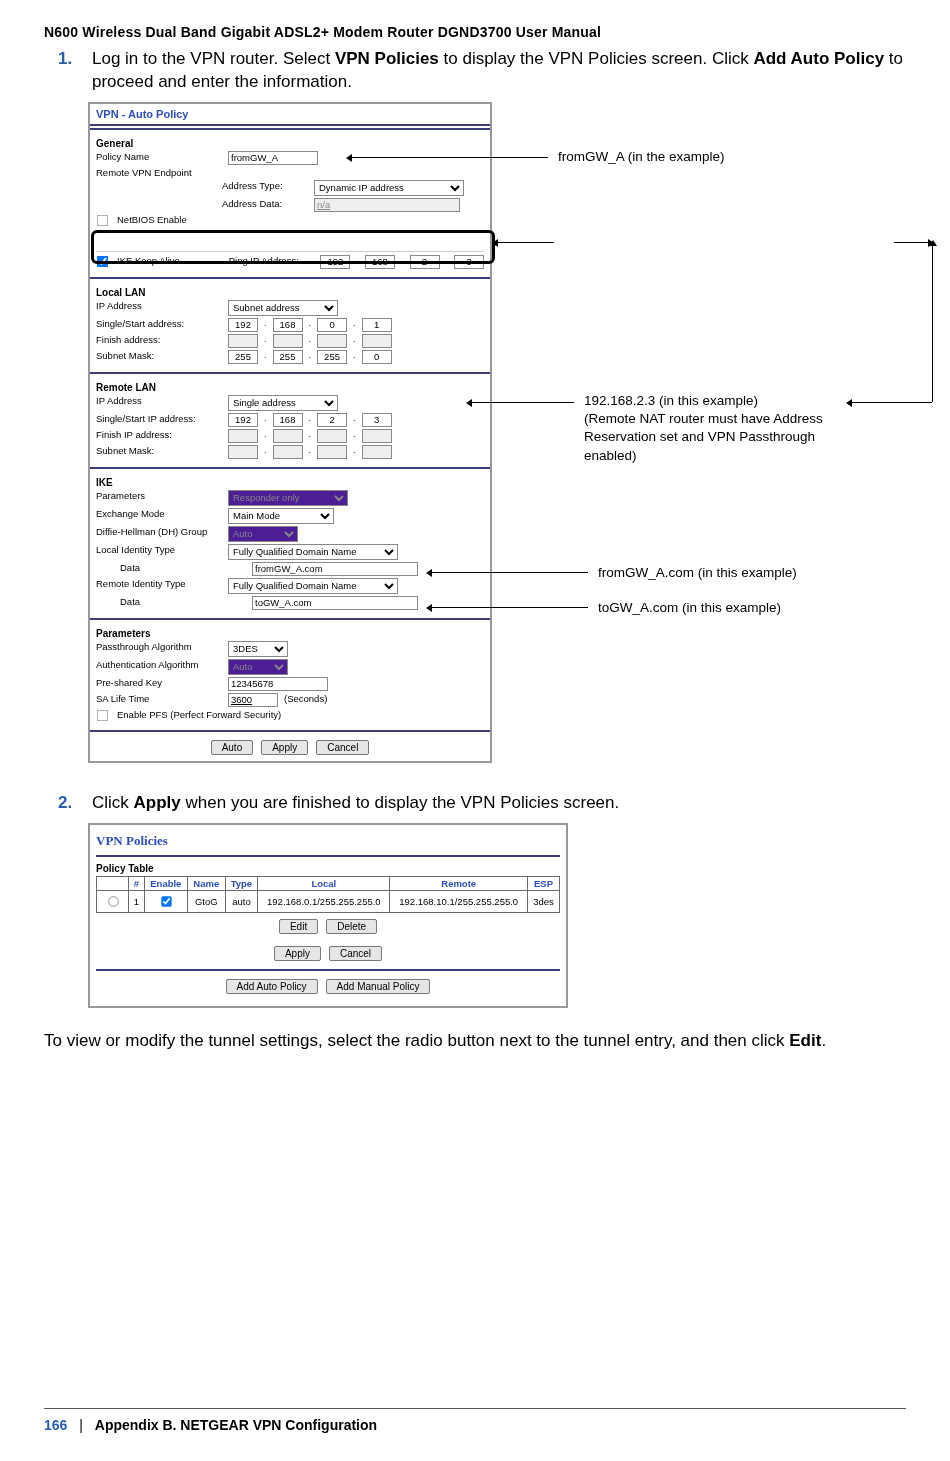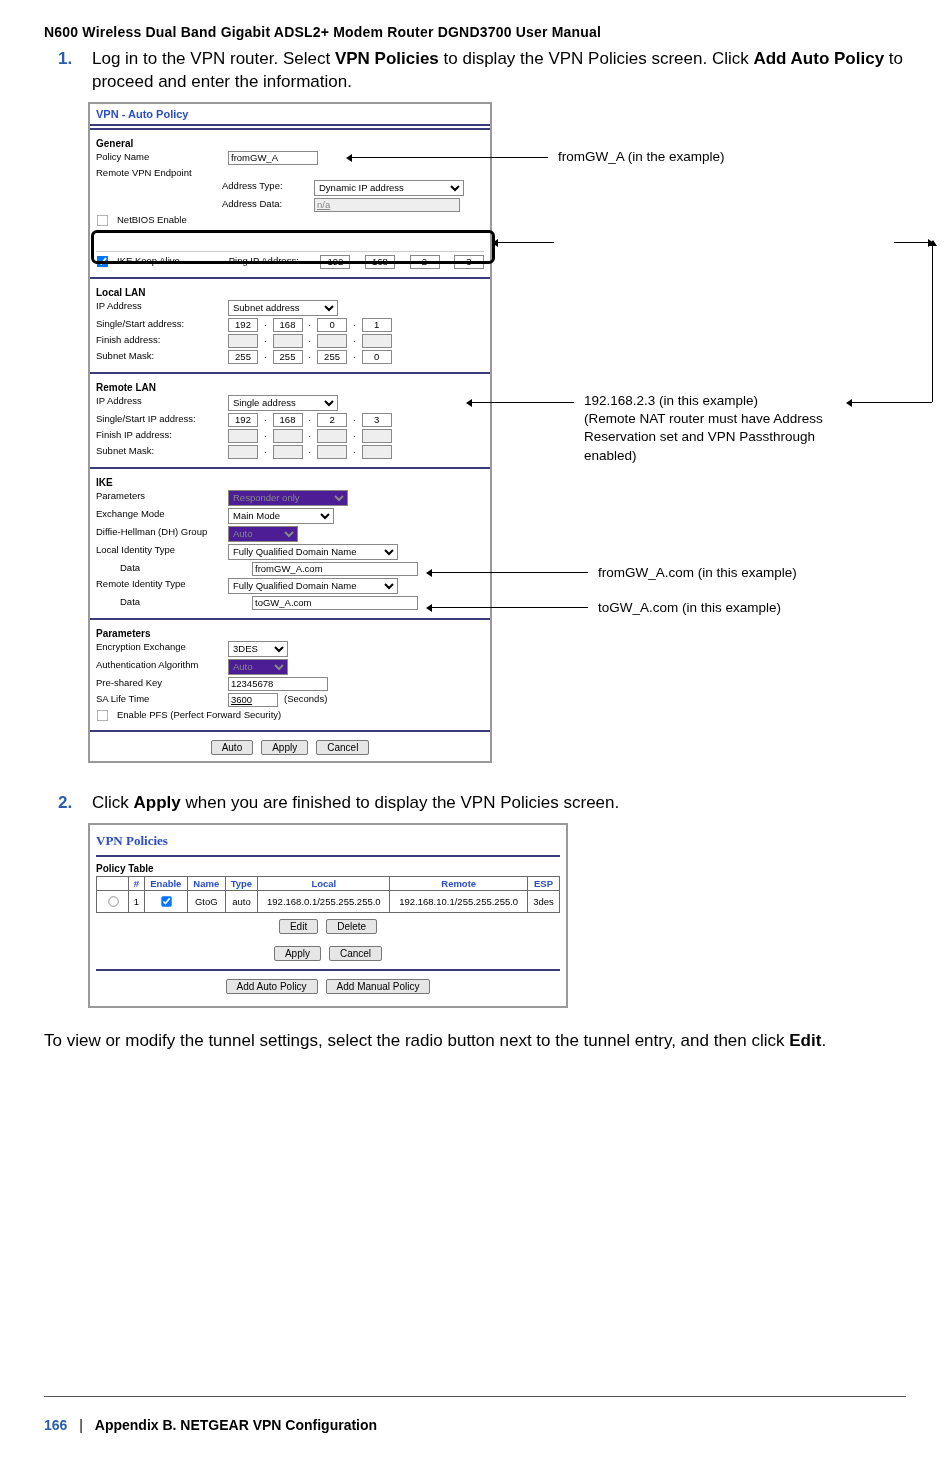--- a/index.html
+++ b/index.html
@@ -30,21 +30,21 @@
   .callout{position:absolute;font-size:13.5px;color:#000;line-height:1.35}
   .arrow-h{position:absolute;height:1px;background:#000}
   .arrow-h:before{content:"";position:absolute;left:-6px;top:-3px;border:4px solid transparent;border-right:6px solid #000}
   .arrow-h.r:before{left:auto;right:-6px;border:4px solid transparent;border-left:6px solid #000}
   .arrow-v{position:absolute;width:1px;background:#000}
   .arrow-v:before{content:"";position:absolute;top:-6px;left:-3px;border:4px solid transparent;border-bottom:6px solid #000}
   .shot2{background:#fff;border:2px solid #999;width:480px;box-sizing:border-box;padding:6px;font-size:11px;margin:8px 0 14px 44px}
   table.pt{border-collapse:collapse;width:100%;font-size:9.5px}
   table.pt th,table.pt td{border:1px solid #6a6a6a;padding:1px 4px;text-align:center}
   table.pt th{color:#2b4ec0;font-weight:bold;background:#fff}
-  .foot{position:absolute;left:44px;right:44px;bottom:28px;border-top:1px solid #555;padding-top:20px;font-size:14px}
+  .foot{position:absolute;left:44px;right:44px;bottom:28px;border-top:1px solid #555;padding-top:8px;font-size:14px}
   .pgnum{color:#2a5db0;font-weight:bold}
   .pipe{margin:0 8px}
   .indentPara{margin:22px 0 0 0;font-size:17px;line-height:1.35}
 </style>
 </head>
 <body>
 
 <div class="page">
   <div class="hdr">N600 Wireless Dual Band Gigabit ADSL2+ Modem Router DGND3700 User Manual</div>
 
@@ -202,21 +202,21 @@
           </div>
         <div class="row">
             <span class="lab" style="padding-left:24px">Data</span>
           <input class="inp" style="width: 166px;" value="toGW_A.com">
           </div>
       </div>
       <hr>
       <div class="sec">
         <div class="seclabel">Parameters</div>
         <div class="row">
-            <span class="lab">Encryption Exchange</span>
+            <span class="lab">Passthrough Algorithm</span>
           <select class="sel" style="width:60px"><option>3DES</option></select>
           </div>
         <div class="row">
             <span class="lab">Authentication Algorithm</span>
           <select class="sel dis" style="width:60px"><option>Auto</option></select>
           </div>
         <div class="row">
             <span class="lab">Pre-shared Key</span>
           <input class="inp" style="width: 100px;" value="12345678">
           </div>

